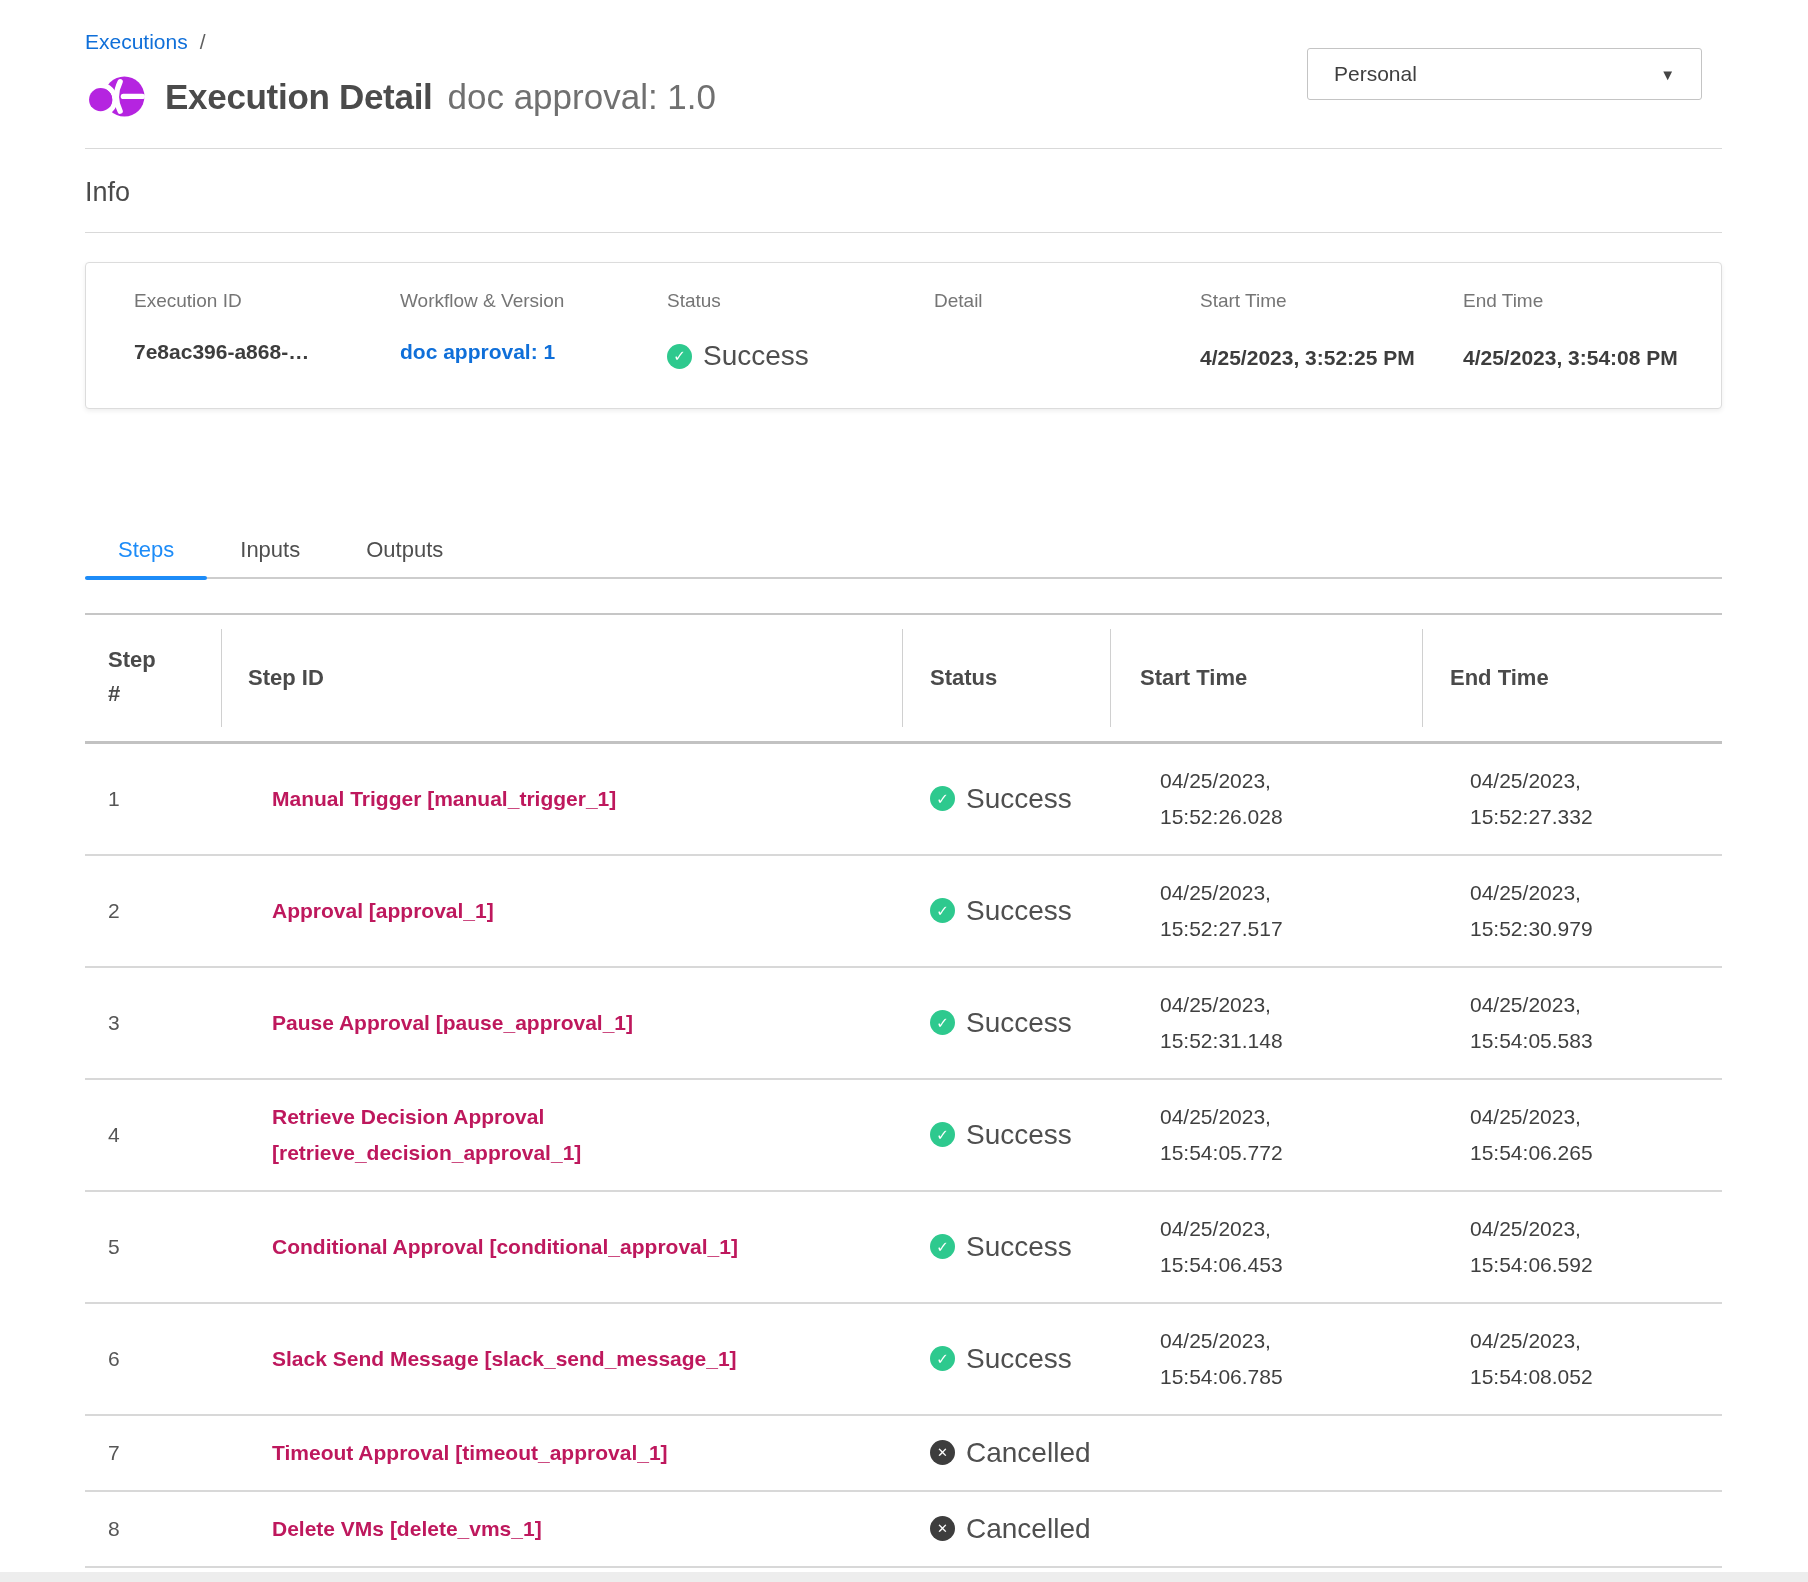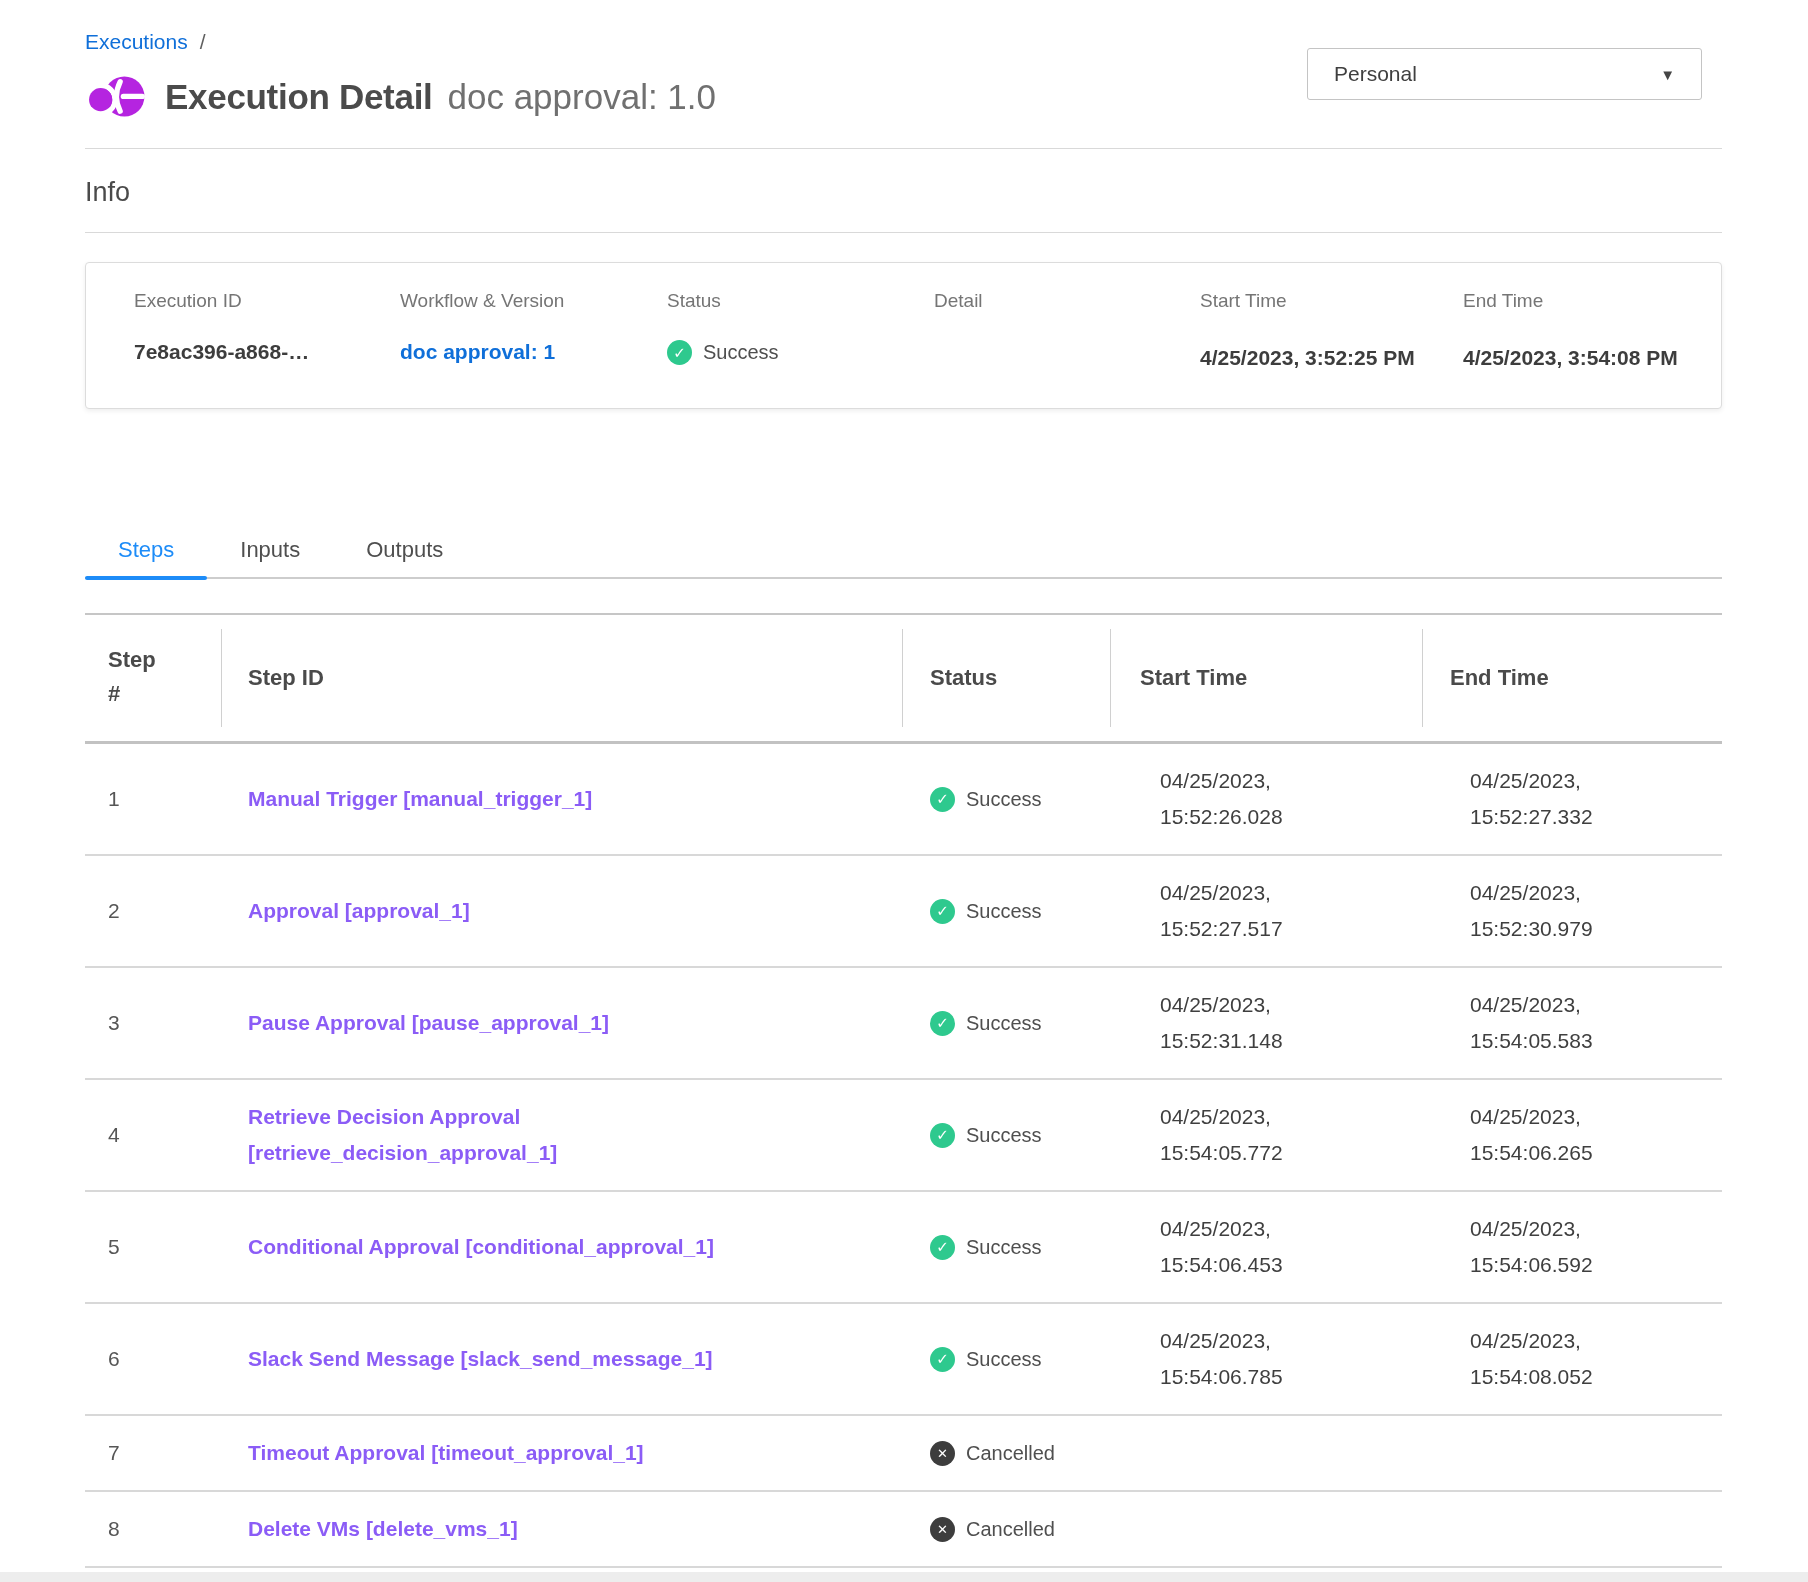--- a/index.html
+++ b/index.html
@@ -38,43 +38,43 @@
   .info-value.plain{font-weight:400;}
   .info-value a{color:#0f6fd9;text-decoration:none;}
   .info-time{display:inline-block;width:218px;line-height:35px;}
   .status-wrap{display:inline-flex;align-items:center;}
   .status-icon{width:25px;height:25px;border-radius:50%;display:inline-flex;align-items:center;
     justify-content:center;color:#fff;margin-right:11px;flex:none;font-weight:700;}
   .status-icon.success{background:#2ec98e;font-size:15px;}
   .status-icon.cancelled{background:#3d3d3d;font-size:13px;}
   .status-icon.success::before{content:"\2713";}
   .status-icon.cancelled::before{content:"\2715";}
-  .status-text{font-size:20px;color:#4f4f4f;font-weight:400;}
+  .status-text{font-size:28px;color:#4f4f4f;font-weight:400;}
 
   
   .tabs{margin-top:122px;border-bottom:2px solid #cdcdcd;display:flex;}
   .tab{position:relative;padding:6px 33px 14px;font-size:22px;color:#4f4f4f;cursor:pointer;}
   .tab.active{color:#1d8cf8;}
   .tab.active::after{content:"";position:absolute;left:0;right:0;bottom:-3px;height:4px;
     background:#1d8cf8;border-radius:2px;}
 
   
   table.steps{margin-top:34px;width:1637px;border-collapse:collapse;table-layout:fixed;
     border-top:2px solid #c6c6c6;}
   table.steps thead tr{border-bottom:3px solid #c2c2c2;}
   table.steps th{height:128px;box-sizing:border-box;text-align:left;vertical-align:middle;
     font-size:22px;font-weight:700;color:#4a4a4a;position:relative;}
   table.steps th .sep{position:absolute;left:0;top:14px;bottom:14px;width:1px;background:#d0d0d0;}
   table.steps tbody tr{border-bottom:2px solid #d8d8d8;}
   table.steps td{padding-top:19px;padding-bottom:19px;vertical-align:middle;font-size:21px;}
   .col-num{padding-left:23px;color:#565656;line-height:36px;margin-top:48px;}
   th.col-num .wrapword{display:inline-block;width:56px;line-height:34px;}
   .col-id{padding-left:27px;padding-right:30px;}
-  .step-link{color:#8b5cf6;text-decoration:none;font-weight:600;display:inline-block;
-    max-width:560px;line-height:36px;}
+  .step-link{color:#be185d;text-decoration:none;font-weight:600;display:inline-block;
+    max-width:560px;line-height:36px;margin-left:24px;}
   .col-status{padding-left:28px;}
   .col-start{padding-left:30px;color:#3f3f3f;}
   .col-end{padding-left:28px;color:#3f3f3f;}
   .time-wrap{display:inline-block;width:178px;line-height:36px;margin-left:20px;}
 
   .bottom-strip{position:absolute;left:0;right:0;bottom:0;height:10px;background:#ededed;}
 </style>
 </head>
 <body>
 

